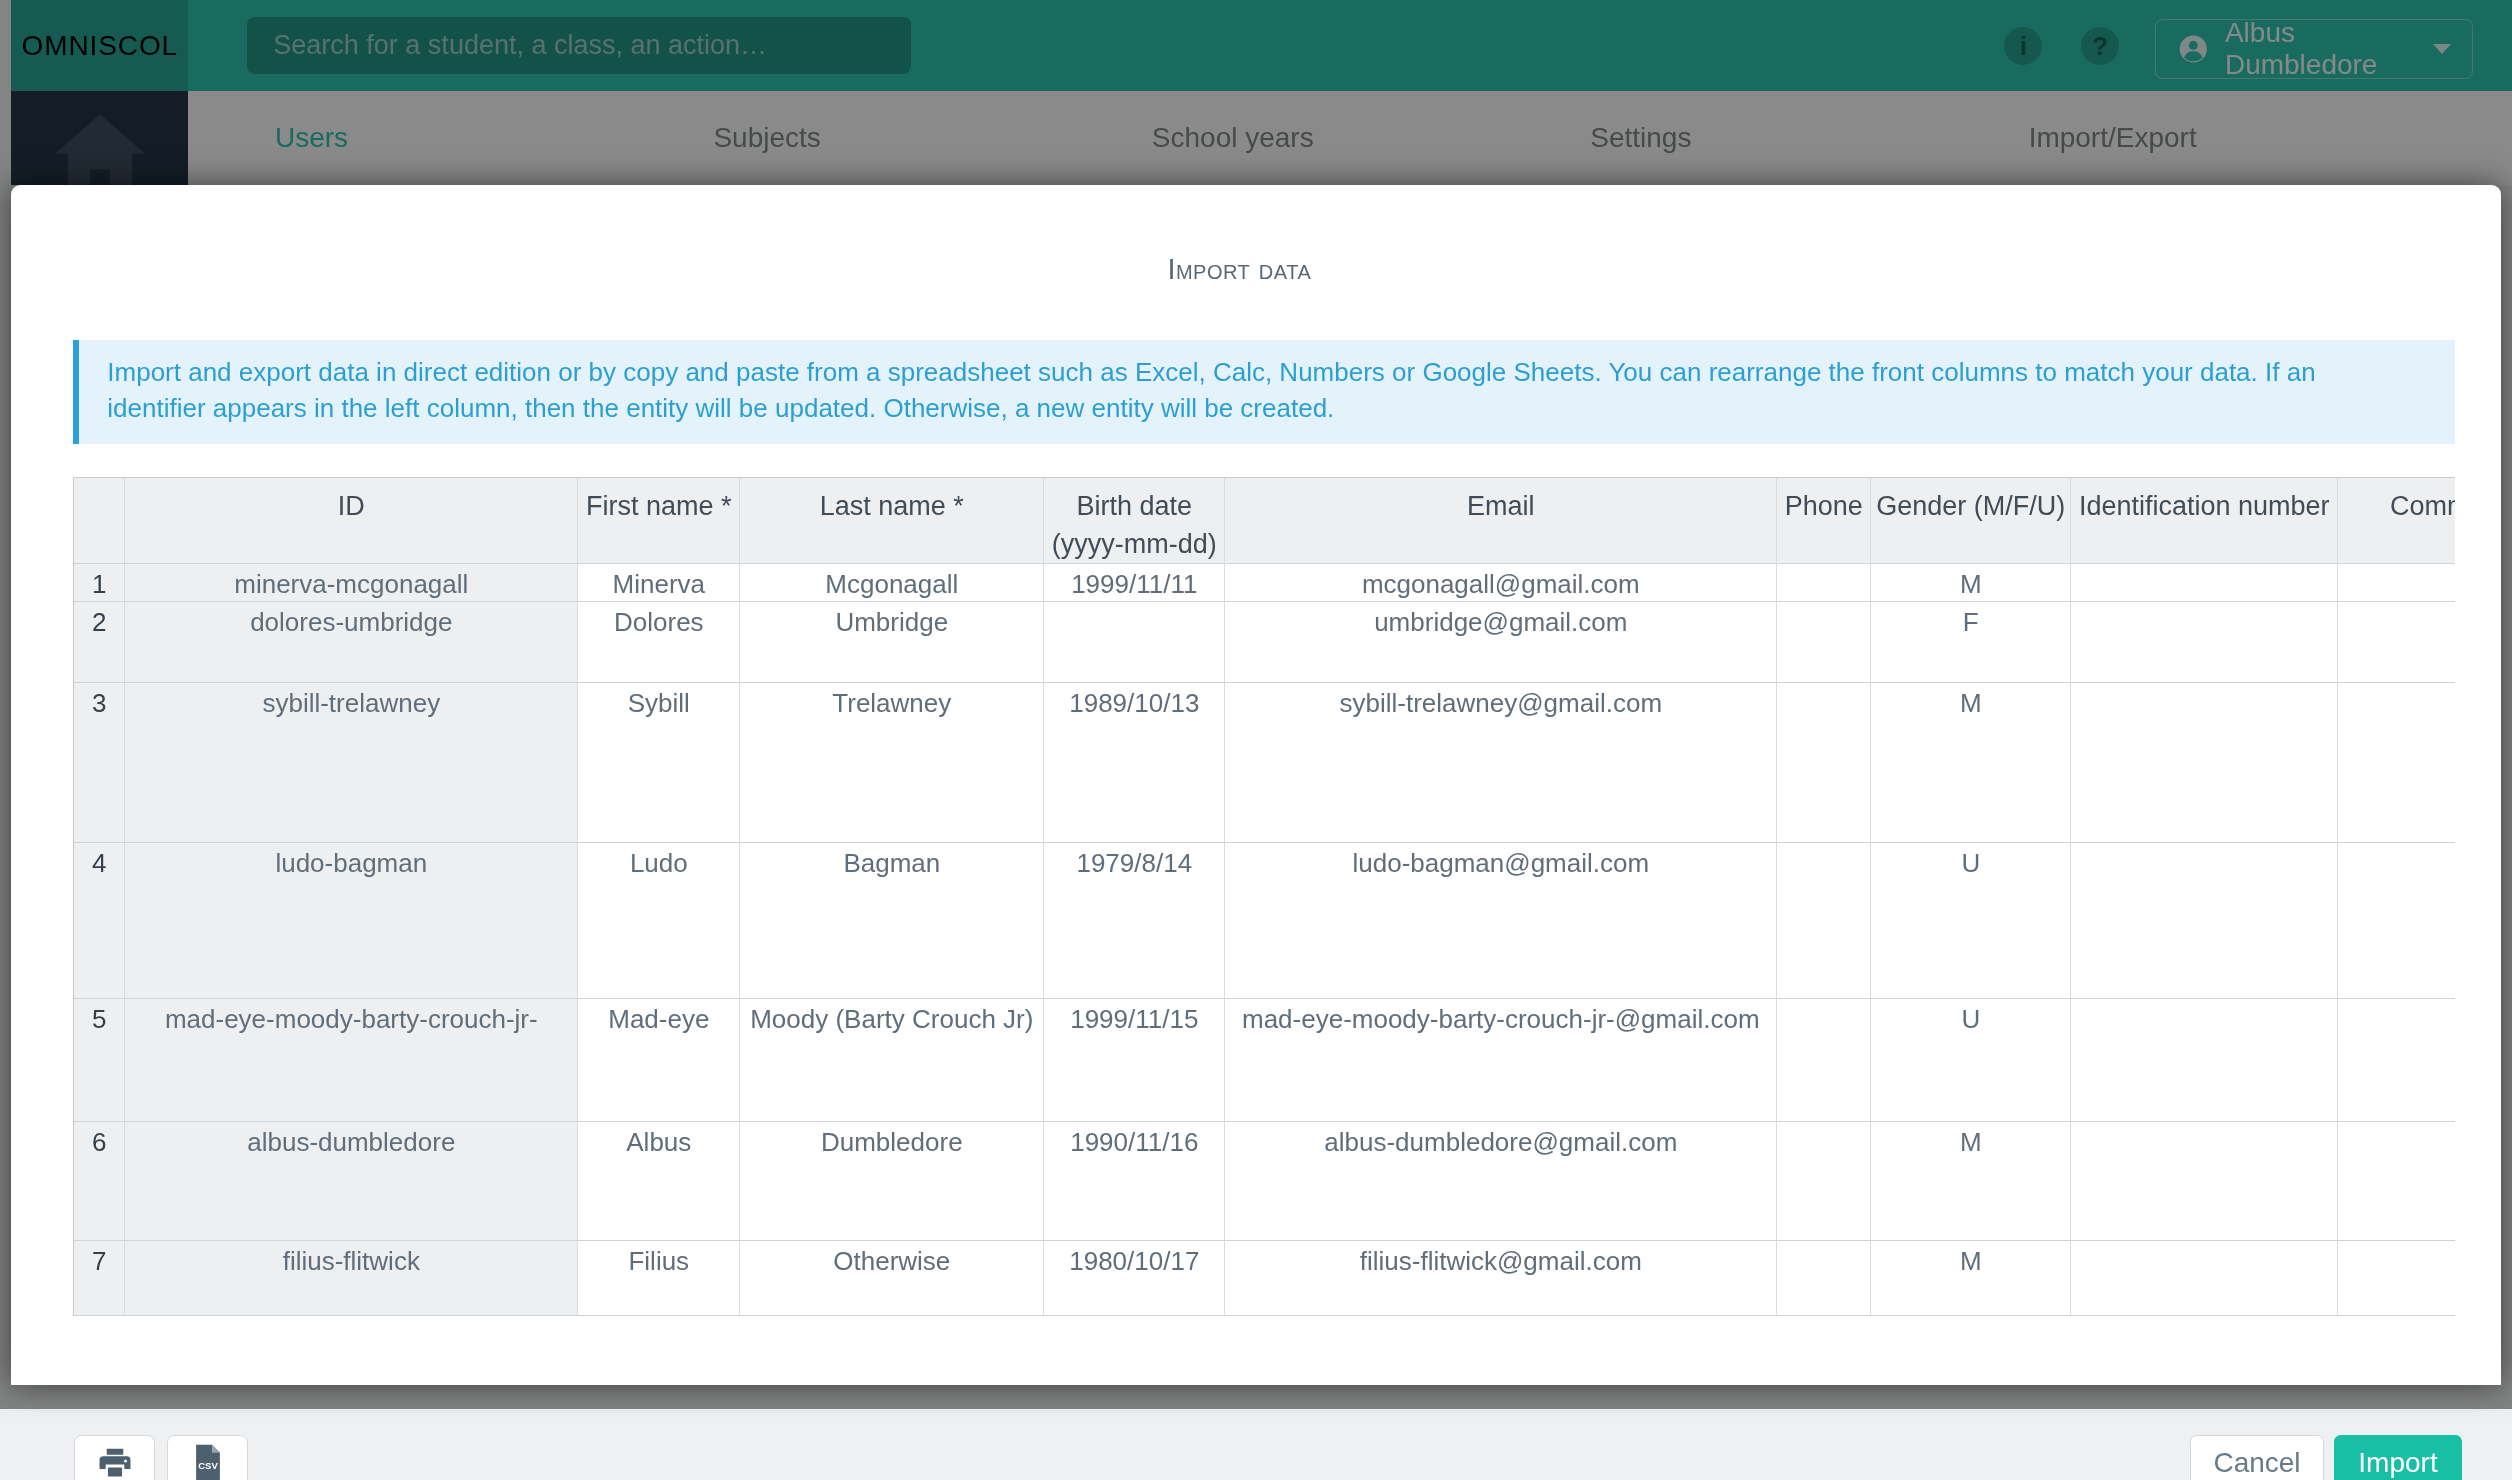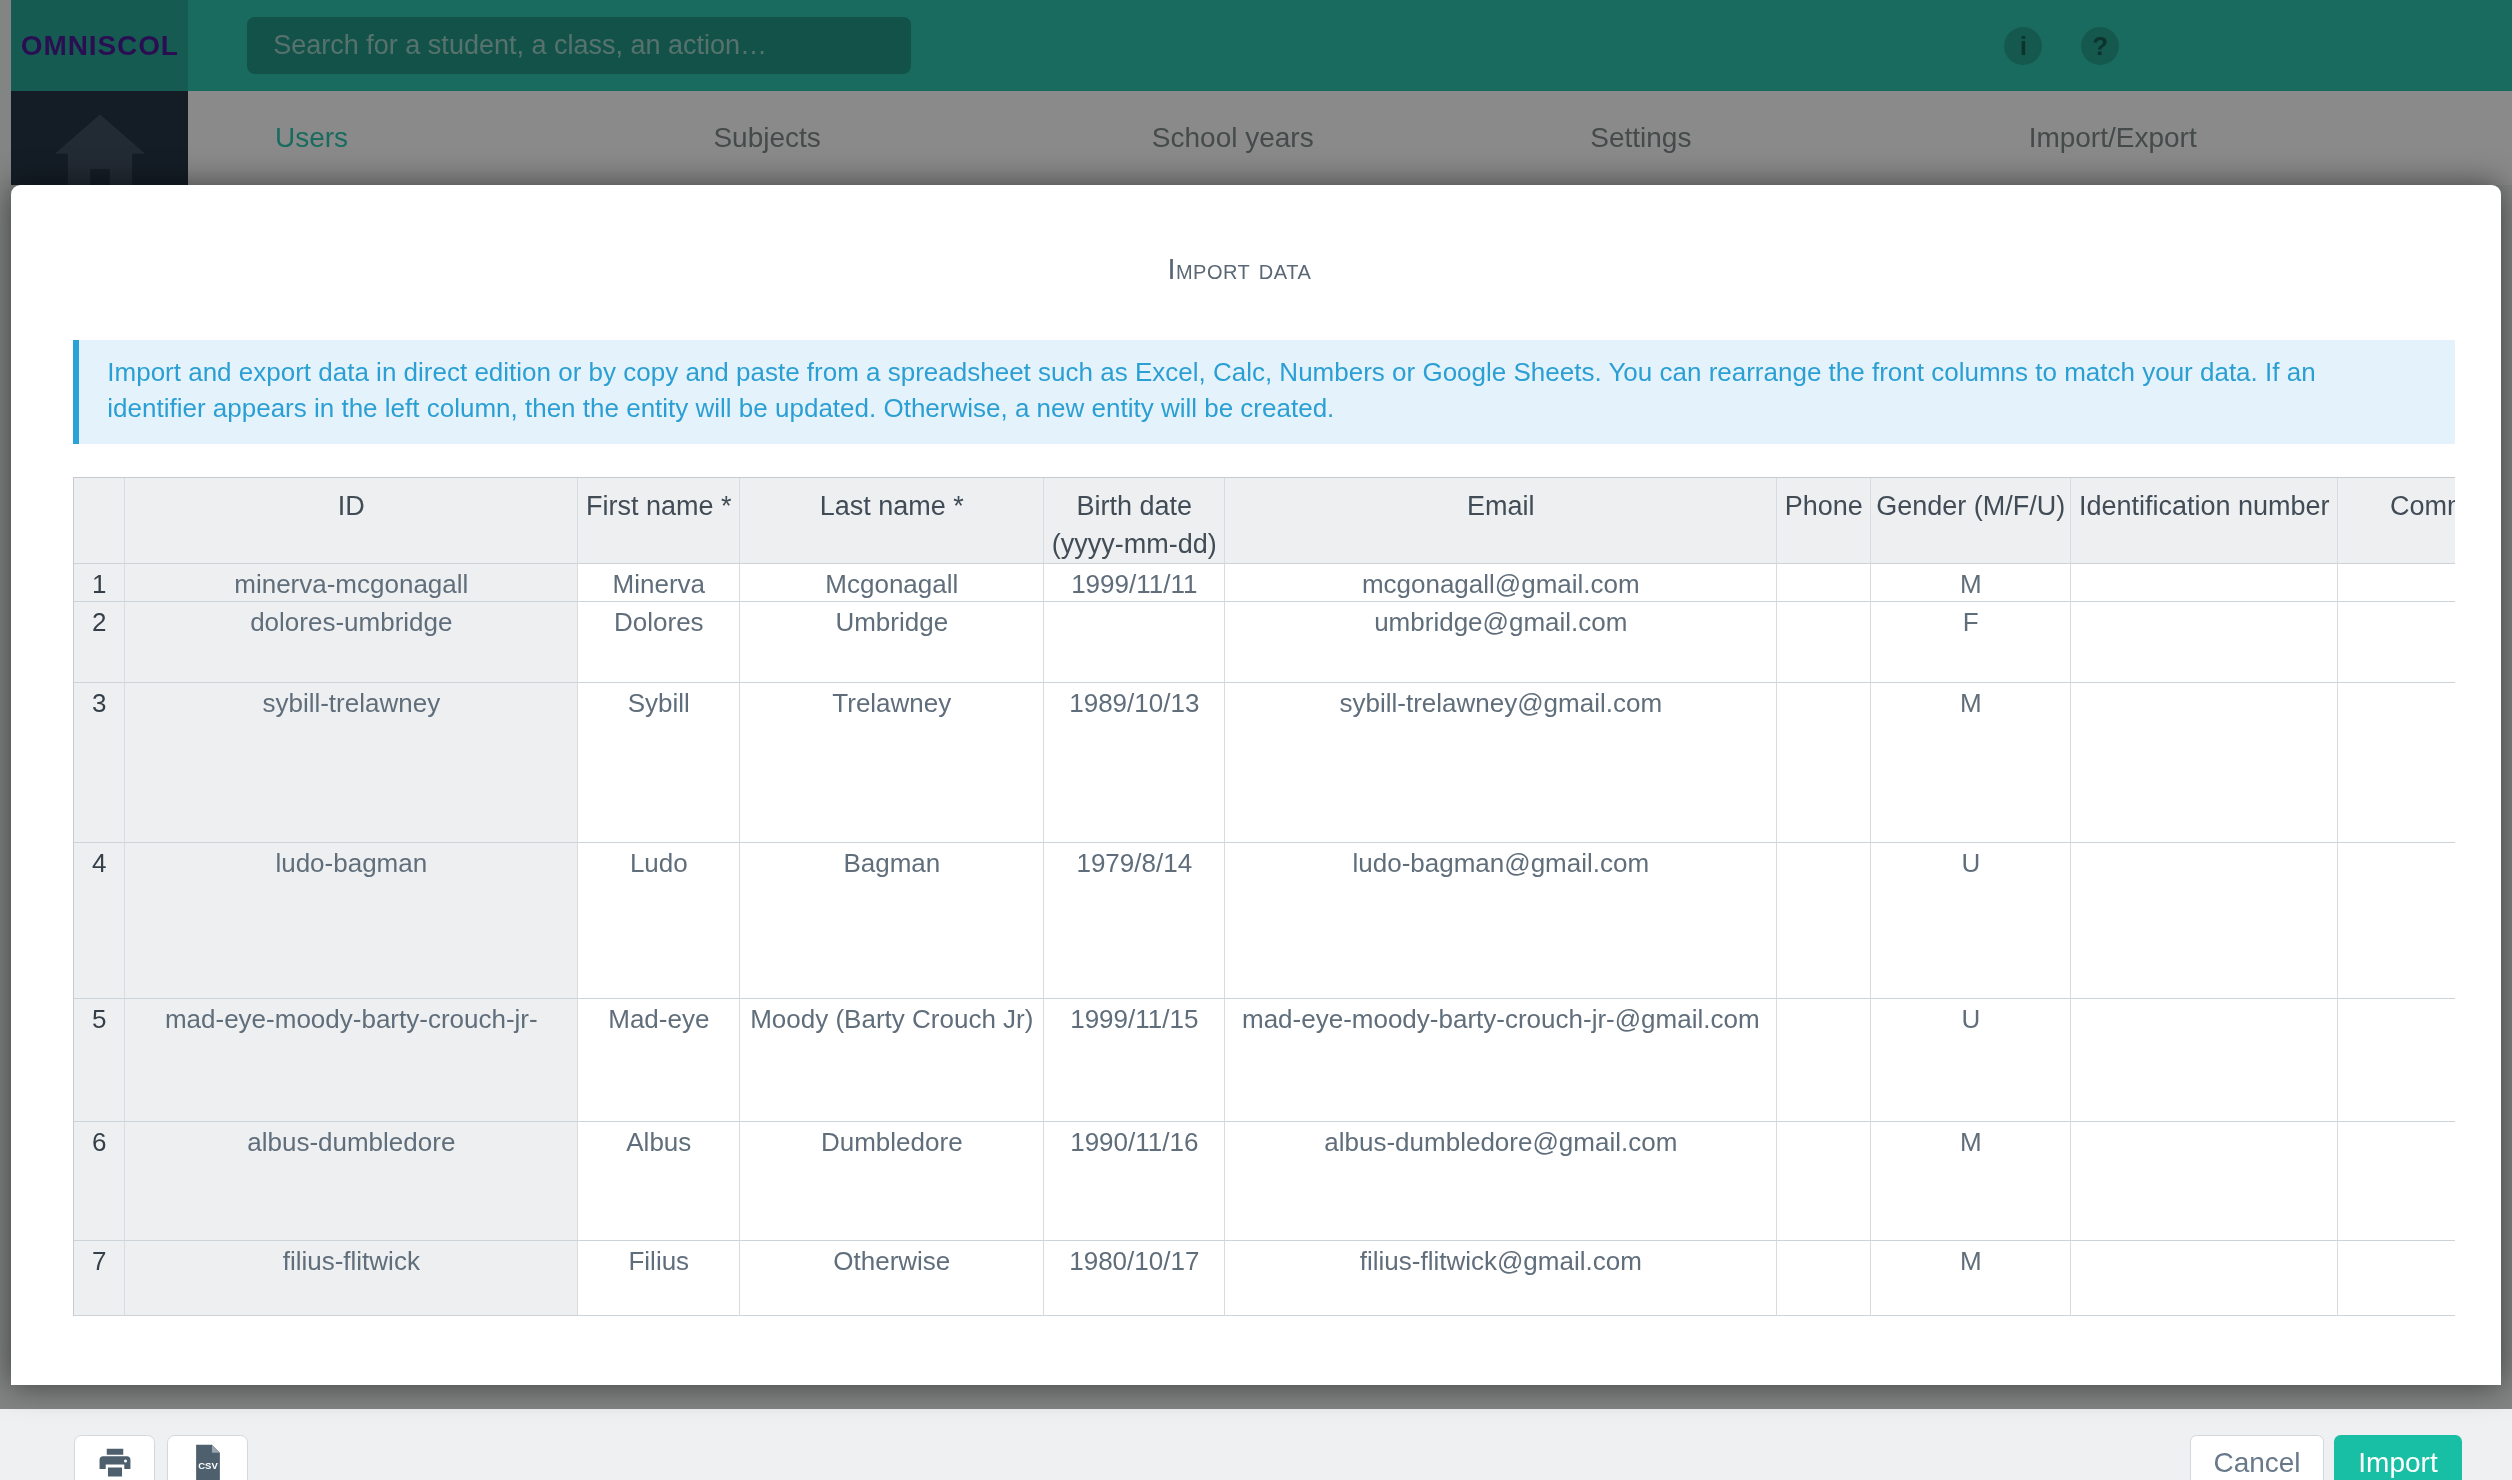--- a/index.html
+++ b/index.html
@@ -5,21 +5,21 @@
   * { margin:0; padding:0; box-sizing:border-box; }
   html,body { width:2512px; height:1481px; overflow:hidden;
     font-family:"Liberation Sans", sans-serif; background:#eff0f1; }
   #stage { position:absolute; inset:0; }
 
   
   .app { position:absolute; inset:0; }
   .topbar { position:absolute; left:11.3px; right:0; top:0; height:91px; background:#2fc4ae; }
   .logo-block { position:absolute; left:0; top:0; width:177px; height:91px;
     background:#28a794; display:flex; align-items:center; justify-content:center; }
-  .logo-text { color:#4c1d95; font-size:28px; font-weight:700; letter-spacing:0.9px; }
+  .logo-text { color:#000000; font-size:28px; font-weight:400; letter-spacing:0.9px; }
   .search-input { position:absolute; left:236px; top:17px; width:664px; height:57px;
     background:rgba(0,0,0,0.24); border:none; border-radius:7.5px; outline:none;
     color:#eafaf7; font-size:27px; padding:0 26px; font-family:"Liberation Sans",sans-serif; }
   .search-input::placeholder { color:rgba(255,255,255,0.55); }
   .round-icon { position:absolute; top:27px; width:38px; height:38px; border-radius:50%;
     background:rgba(0,0,0,0.18); color:rgba(0,0,0,0.42);
     display:flex; align-items:center; justify-content:center;
     font-size:26px; font-weight:700; }
   .usermenu { position:absolute; left:2144px; top:19px; width:318px; height:60px;
     border:1.9px solid rgba(255,255,255,0.38); border-radius:7.5px;
@@ -81,20 +81,29 @@
     <div class="topbar">
       <div class="logo-block">
         <span class="logo-text">OMNISCOL</span>
       </div>
       <input class="search-input" type="text" placeholder="Search for a student, a class, an action…" style="">
       <div class="round-icon" style="left:1993px;">
         <span>i</span>
       </div>
       <div class="round-icon" style="left:2070px;">
         <span>?</span>
+      </div>
+      <div class="usermenu">
+        <svg width="40" height="40" viewBox="0 0 24 24">
+          <circle cx="12" cy="12" r="10" fill="rgba(255,255,255,0.88)"></circle>
+          <circle cx="12" cy="9.3" r="3.3" fill="#2fc4ae"></circle>
+          <path d="M5.3 18.4c1-3.3 3.7-4.7 6.7-4.7s5.7 1.4 6.7 4.7a10 10 0 0 1-13.4 0z" fill="#2fc4ae"></path>
+        </svg>
+        <span class="uname">Albus Dumbledore</span>
+        <span class="caret"></span>
       </div>
     </div>
 
     <div class="navbar" id="navbar">
         <div class="navtab active">Users</div>
         <div class="navtab">Subjects</div>
         <div class="navtab">School years</div>
         <div class="navtab">Settings</div>
         <div class="navtab">Import/Export</div>
       </div>

